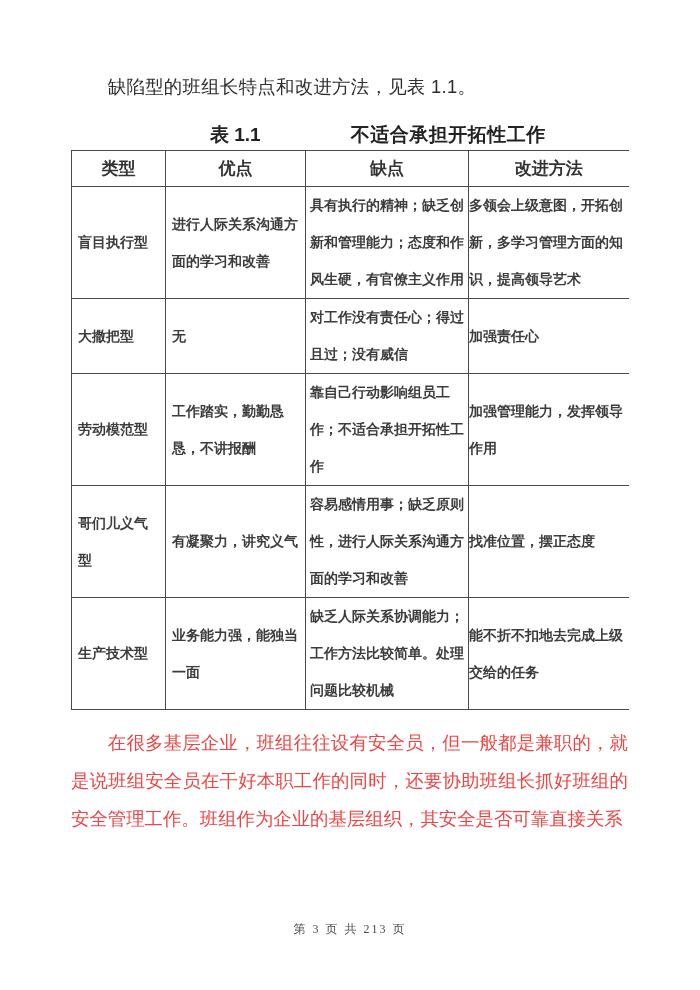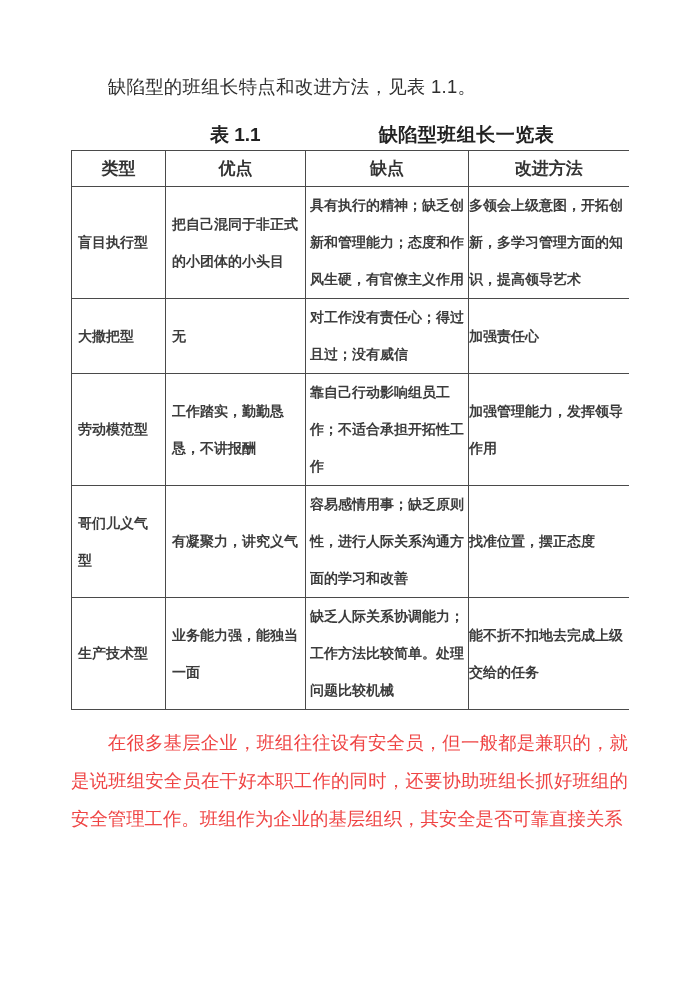--- a/index.html
+++ b/index.html
@@ -34,21 +34,20 @@
     margin-top: 16px;
     height: 30px;
     display: flex;
     align-items: center;
     padding-left: 139px;
     box-sizing: border-box;
     font-weight: bold;
     font-size: 19px;
     color: #222222;
     white-space: nowrap;
-    gap: 28px;
   }
   .caption .cap-title { margin-left: 90px; letter-spacing: 0.5px; }
 
   table.leader-table {
     margin-top: 0;
     width: 557px;
     border-collapse: collapse;
     table-layout: fixed;
     border-top: 1px solid #4a4a4a;
     border-left: 1px solid #4a4a4a;
@@ -113,42 +112,42 @@
 </head>
 <body>
 
 <div class="page">
   <div class="content">
 
     <p class="intro">缺陷型的班组长特点和改进方法，见表 1.1。</p>
 
     <div class="caption">
       <span class="cap-label">表 1.1</span>
-      <span class="cap-title">缺陷型班组长一览表</span>
+      <span class="cap-title">不适合承担开拓性工作</span>
     </div>
 
     <table class="leader-table">
       <colgroup>
         <col style="width:94px">
         <col style="width:140px">
         <col style="width:163px">
         <col style="width:160px">
       </colgroup>
       <thead>
         <tr>
           <th>类型</th>
           <th>优点</th>
           <th>缺点</th>
           <th>改进方法</th>
         </tr>
       </thead>
       <tbody>
         <tr>
           <td class="c-type">盲目执行型</td>
-          <td class="c-adv">把自己混同于非正式的小团体的小头目</td>
+          <td class="c-adv">进行人际关系沟通方面的学习和改善</td>
           <td class="c-dis">具有执行的精神；缺乏创新和管理能力；态度和作风生硬，有官僚主义作用</td>
           <td class="c-imp">多领会上级意图，开拓创新，多学习管理方面的知识，提高领导艺术</td>
         </tr>
         <tr>
           <td class="c-type">大撒把型</td>
           <td class="c-adv">无</td>
           <td class="c-dis">对工作没有责任心；得过且过；没有威信</td>
           <td class="c-imp">加强责任心</td>
         </tr>
         <tr>
@@ -170,13 +169,16 @@
           <td class="c-imp">能不折不扣地去完成上级交给的任务</td>
         </tr>
       </tbody>
     </table>
 
 
     <p class="body-paragraph">在很多基层企业，班组往往设有安全员，但一般都是兼职的，就是说班组安全员在干好本职工作的同时，还要协助班组长抓好班组的安全管理工作。班组作为企业的基层组织，其安全是否可靠直接关系</p>
 
   </div>
 
+  <div class="footer">
+    <span>第 3 页 共 213 页</span>
+  </div>
 </div>
 
 </body></html>

